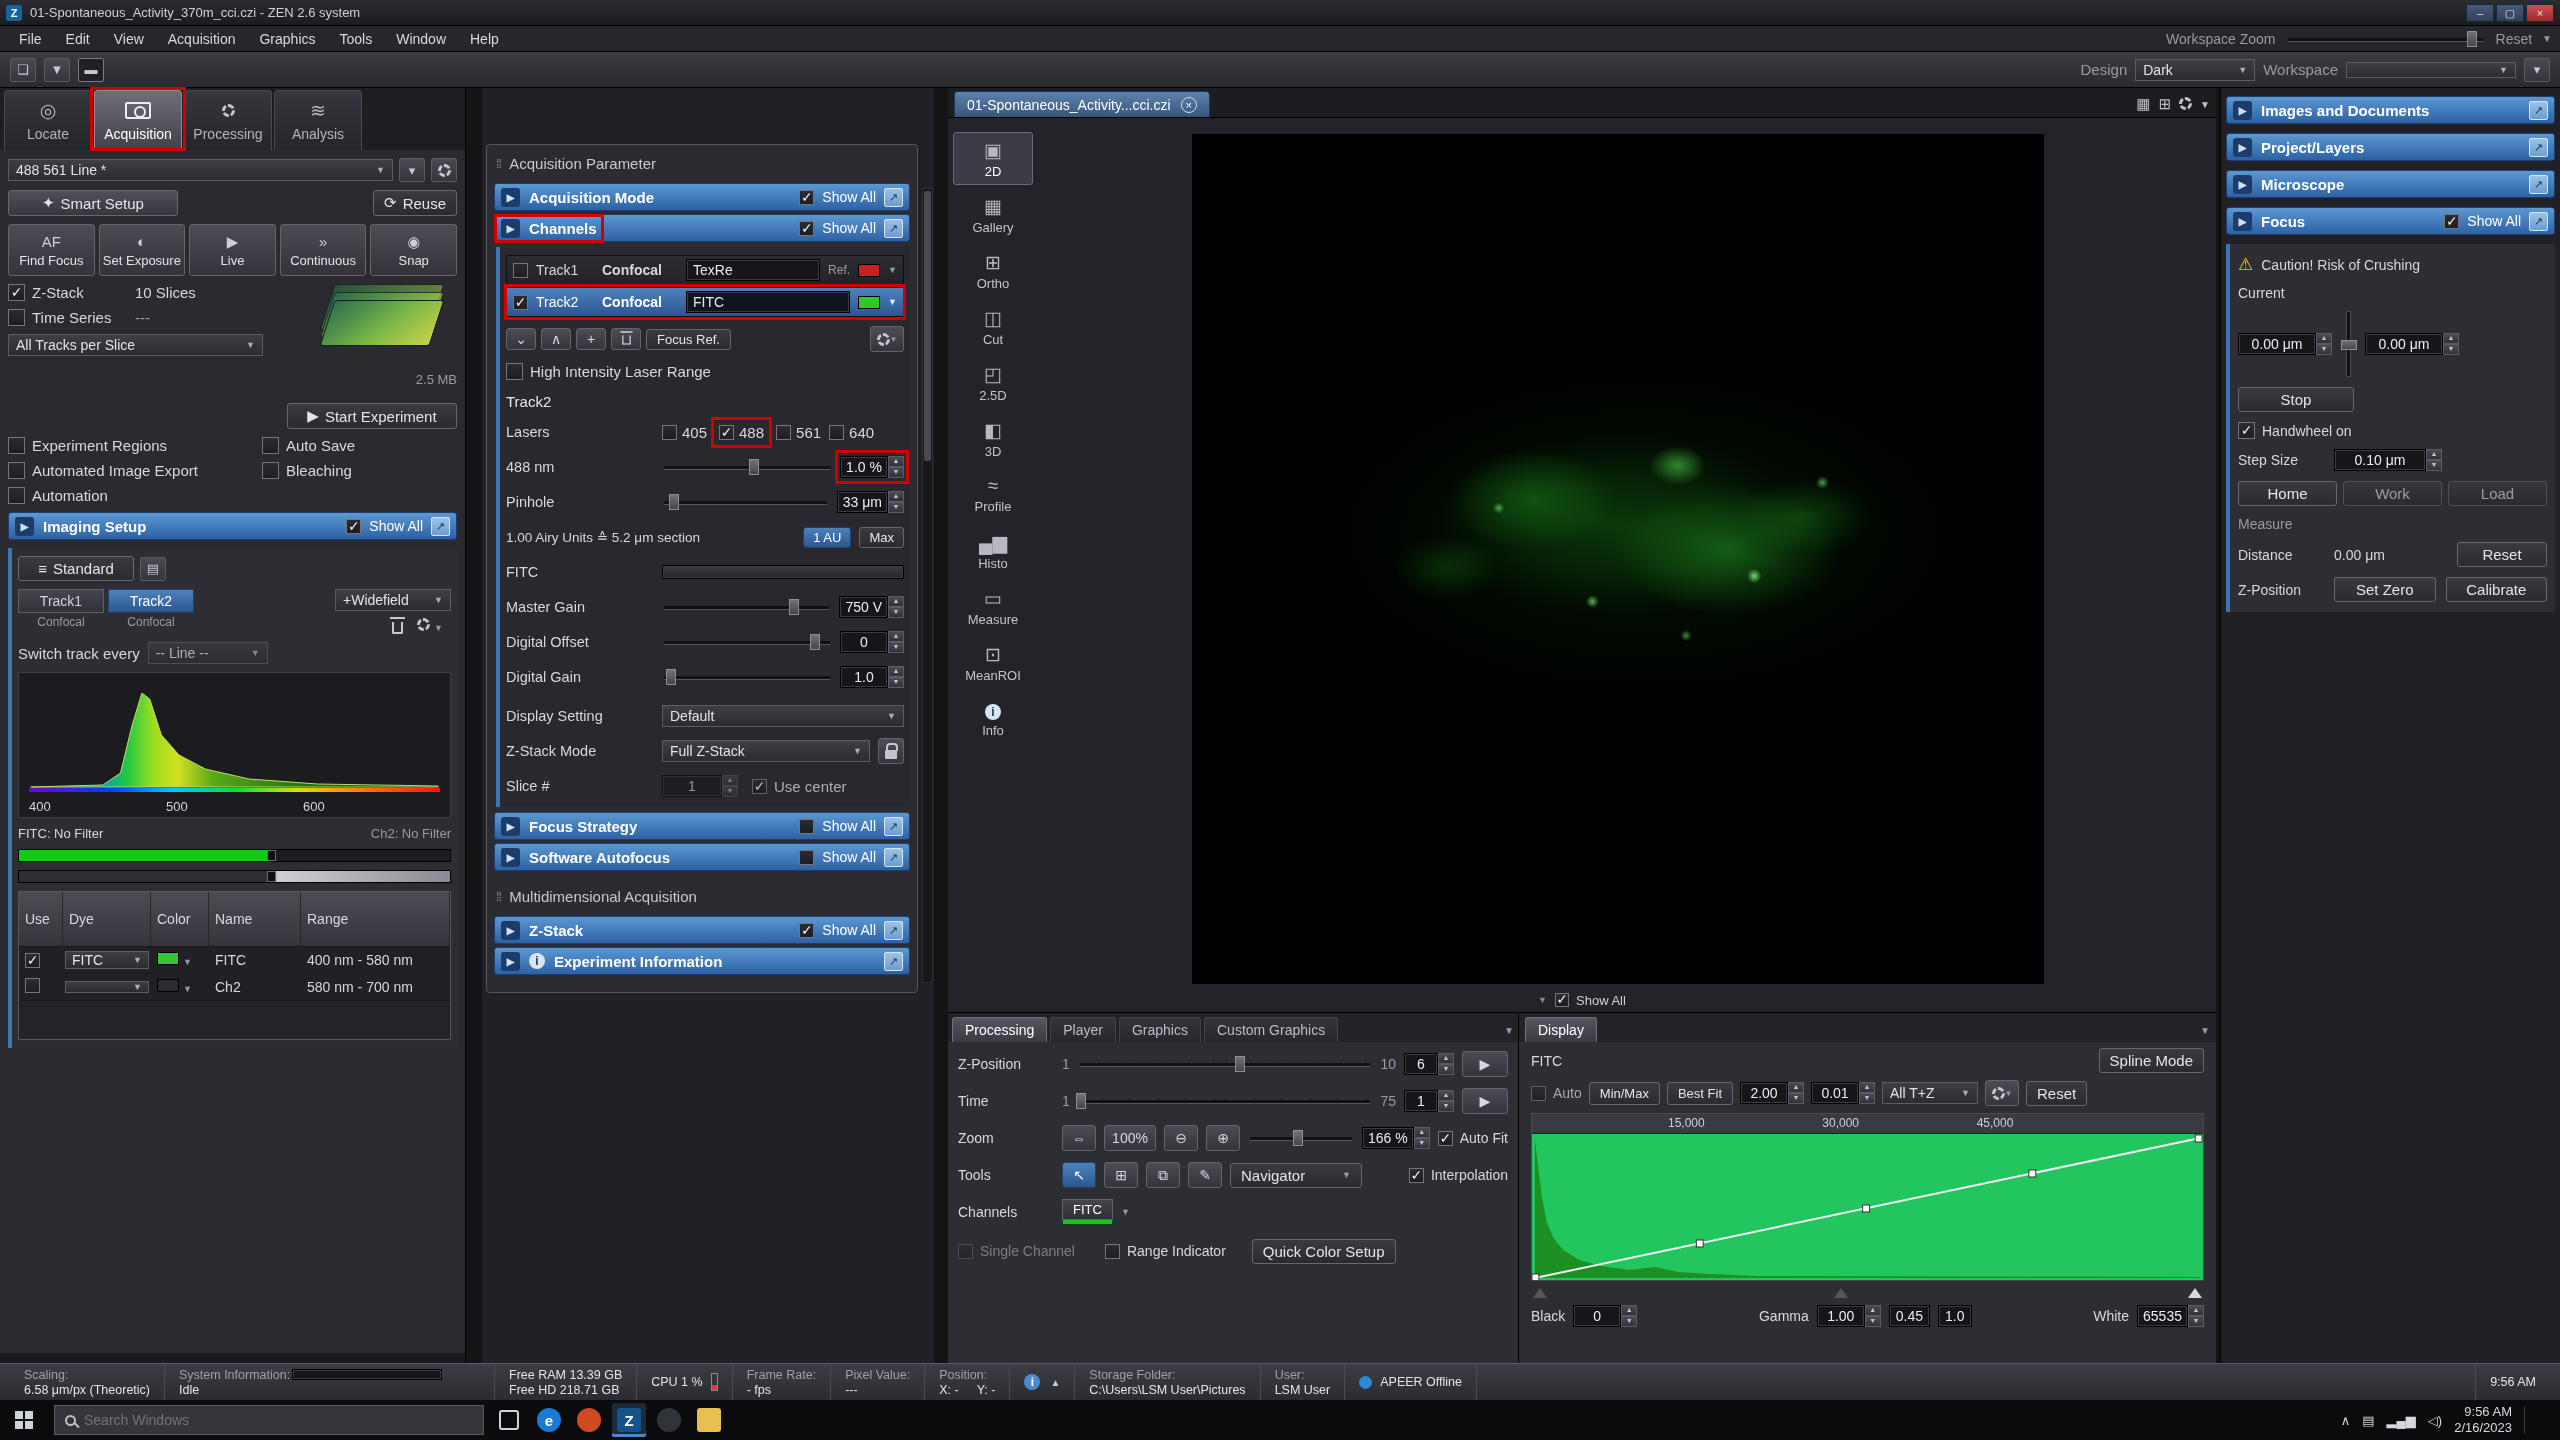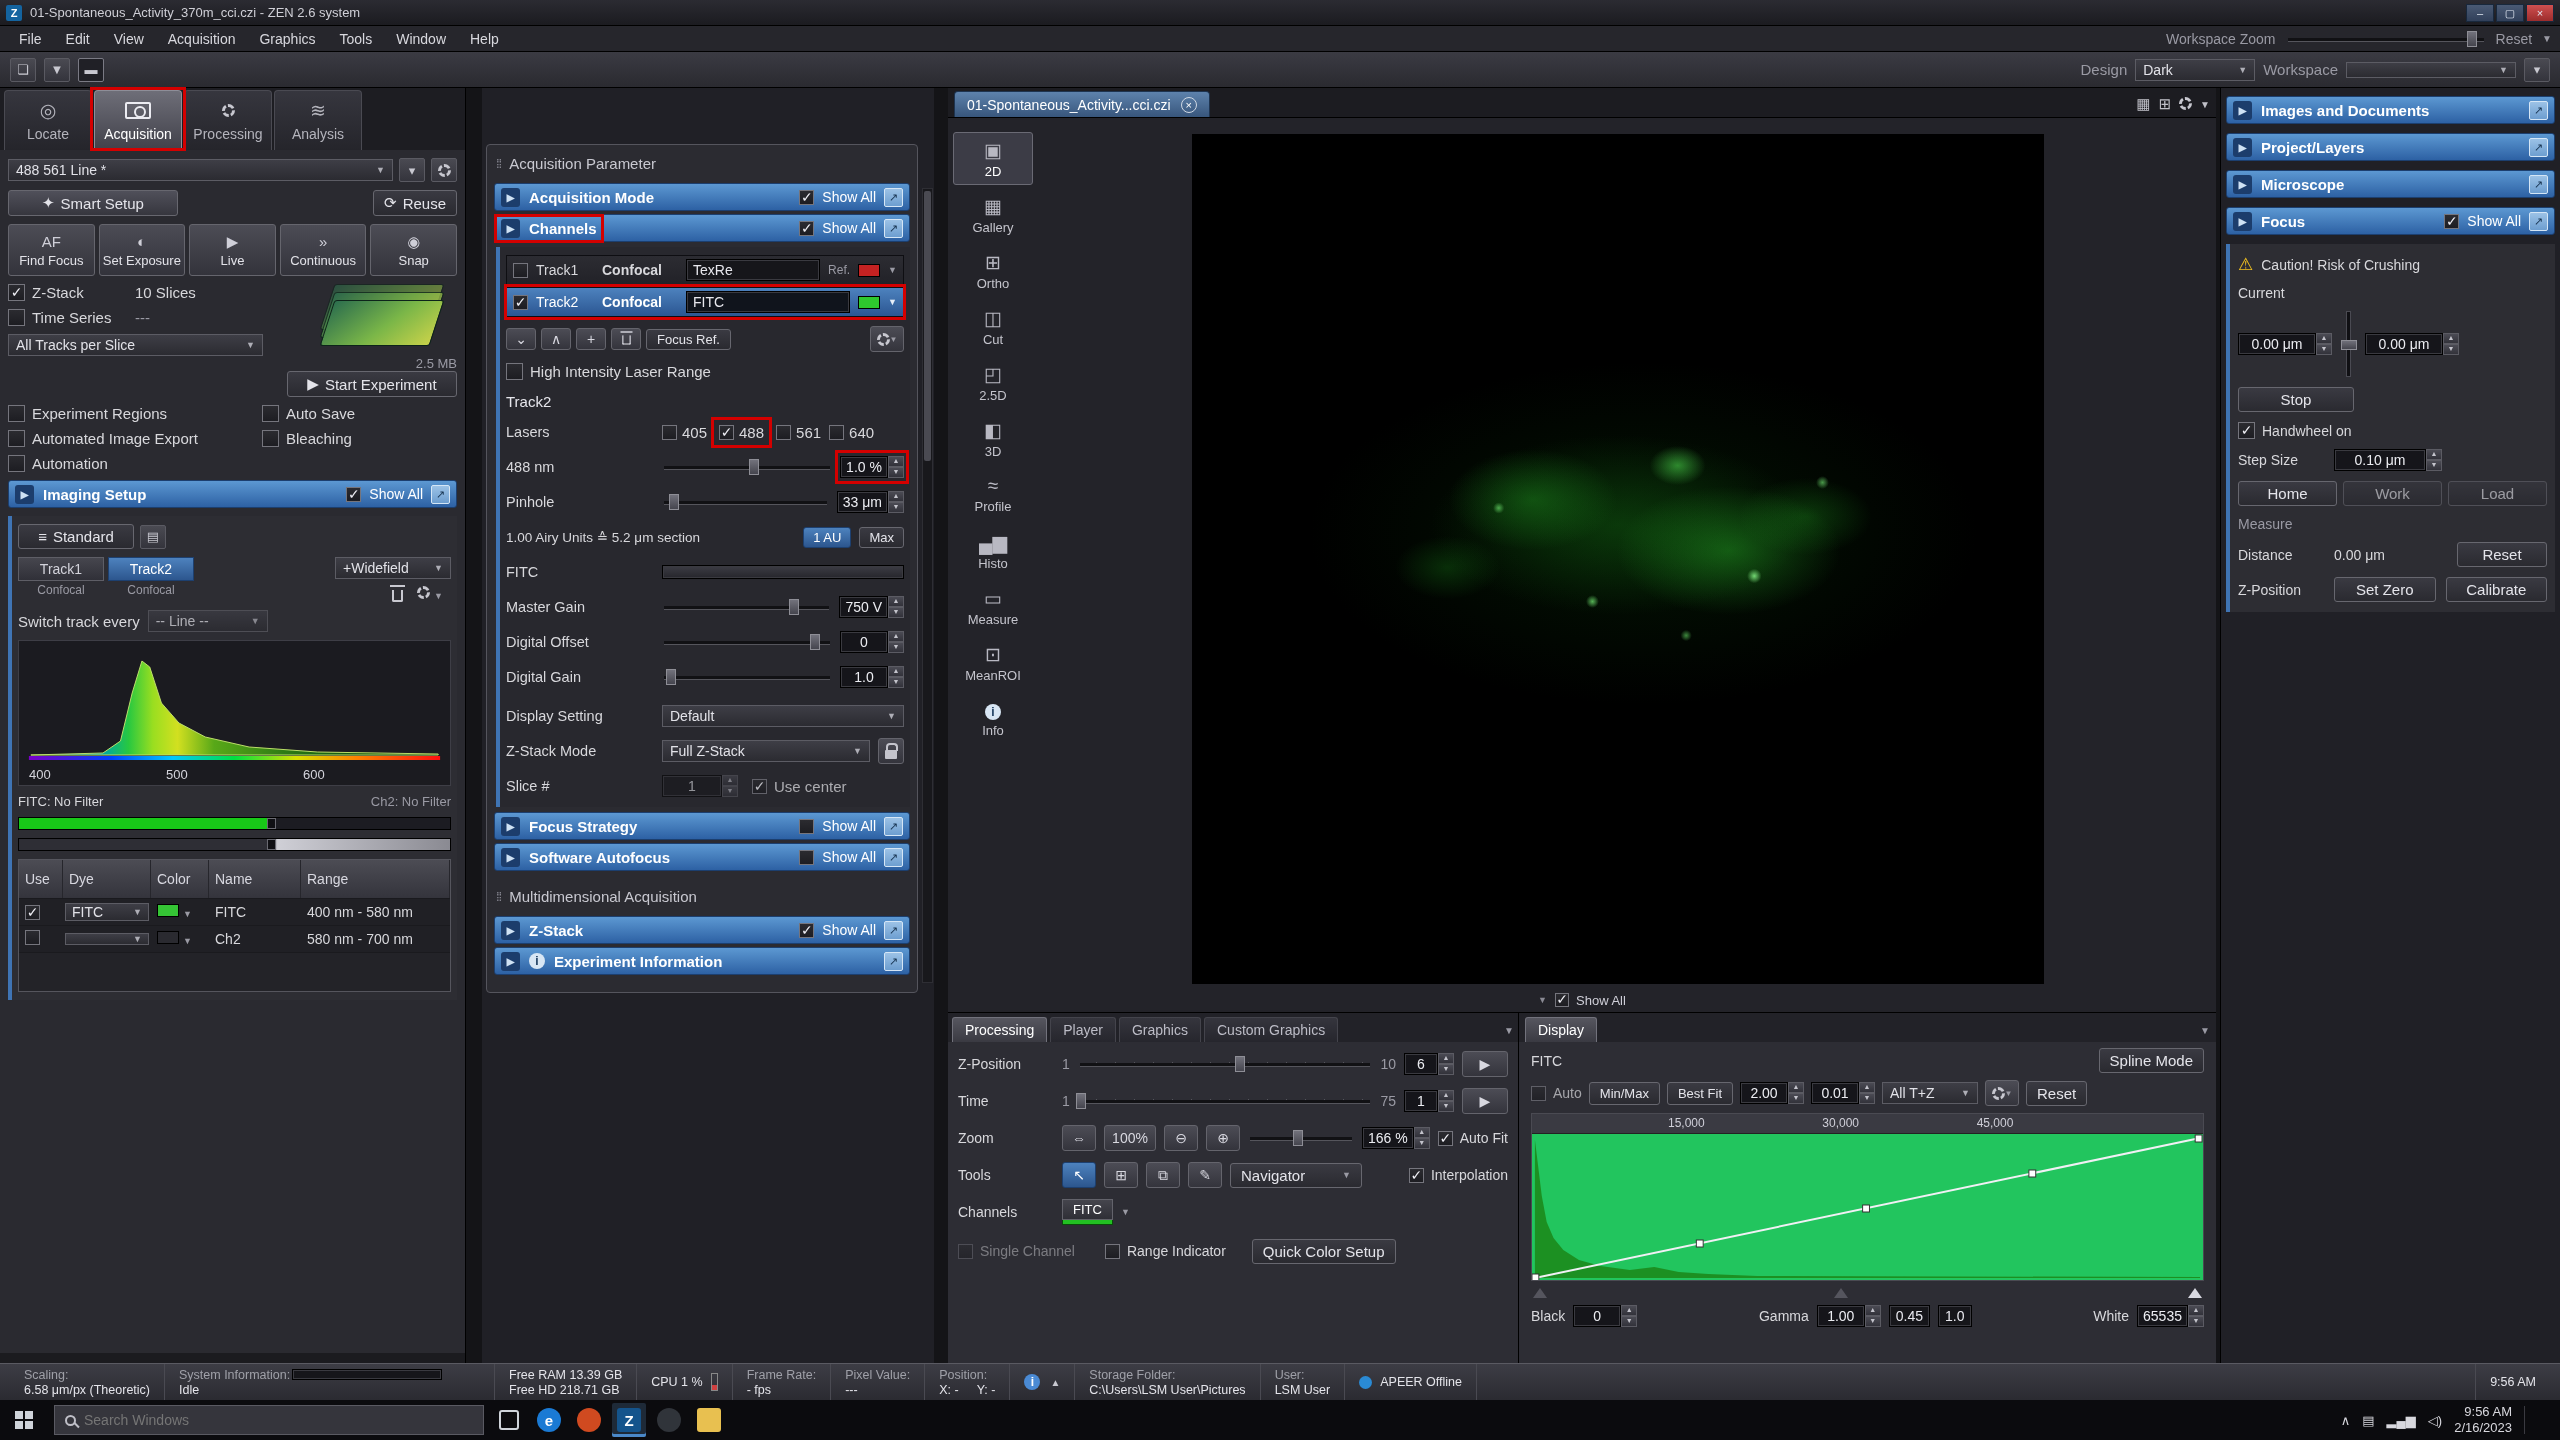--- a/index.html
+++ b/index.html
@@ -96,21 +96,21 @@
 .ttab{width:86px;height:24px;display:flex;align-items:center;justify-content:center;font-size:14px;
  background:linear-gradient(#46464e,#303038);border:1px solid #5e5e66;color:#d2d2da}
 .ttab.sel{background:linear-gradient(#4d82be,#2c568e);color:#fff;border-color:#1d4070}
 .spec{background:#1b1b20;border:1px solid #3e3e46;padding:4px 6px 2px 6px}
 .spec-ticks{display:flex;justify-content:space-between;font-size:13px;color:#d4d4dc;padding:1px 4px}
 .rangebar{position:relative;height:13px;background:#26262c;border:1px solid #000}
 .rb-handle{position:absolute;top:0;width:9px;height:11px;background:#101014;border:1px solid #6a6a72}
 .ltable{border:1px solid #55555d;background:#202025;font-size:14px}
 .ltable .hd,.ltable .tr{display:grid;grid-template-columns:44px 88px 58px 92px 1fr;align-items:center}
 .ltable .hd{background:linear-gradient(#4c4c54,#34343c);border-bottom:1px solid #1a1a1e;color:#d8d8e0}
-.ltable .hd span{padding:11px 6px;border-right:1px solid #26262c}
+.ltable .hd span{padding:19px 6px;border-right:1px solid #26262c}
 .ltable .tr{border-bottom:1px solid #1a1a1e;height:27px}
 .ltable .tr>*{padding:0 6px}
 .swatch{width:22px;height:13px;border:1px solid #000;display:inline-block}
 
 .center-col{left:482px;top:88px;width:452px;bottom:77px;background:#202026}
 .vscroll{position:absolute;right:1px;top:100px;bottom:380px;width:11px;background:#18181c;border:1px solid #2e2e34}
 .vscroll i{position:absolute;left:1px;right:1px;top:2px;height:34%;background:#4a4a52;border-radius:2px}
 .acq-panel{position:absolute;left:4px;right:16px;top:56px;bottom:370px;background:#2b2b31;
  border:1px solid #55555d;border-radius:4px;padding:8px 7px;display:flex;flex-direction:column;gap:3px;overflow:hidden}
 .acqhead{display:flex;align-items:center;gap:8px;color:#c8c8d0;font-size:15px;padding:2px 0 8px 2px}
@@ -337,21 +337,21 @@
           <span class="cbrow">
               <span class="cb"></span>
             <span style="width:96px">Time Series</span>
             <span class="dim">---</span>
             </span>
           <span class="dd" style="width:255px">
             <span>All Tracks per Slice</span>
               <span class="c">▼</span>
           </span>
         </div>
-        <div style="width:160px;display:flex;flex-direction:column;align-items:flex-end;gap:0">
+        <div style="width:160px;display:flex;flex-direction:column;align-items:flex-end;gap:16px">
           <span class="thumbstack">
               <i></i>
               <i></i>
               <i></i>
             </span>
           <span class="dim" style="font-size:13px">2.5 MB</span>
           <span class="b dark" style="width:170px">
             <i>▶</i>
               <span>Start Experiment</span>
           </span>

